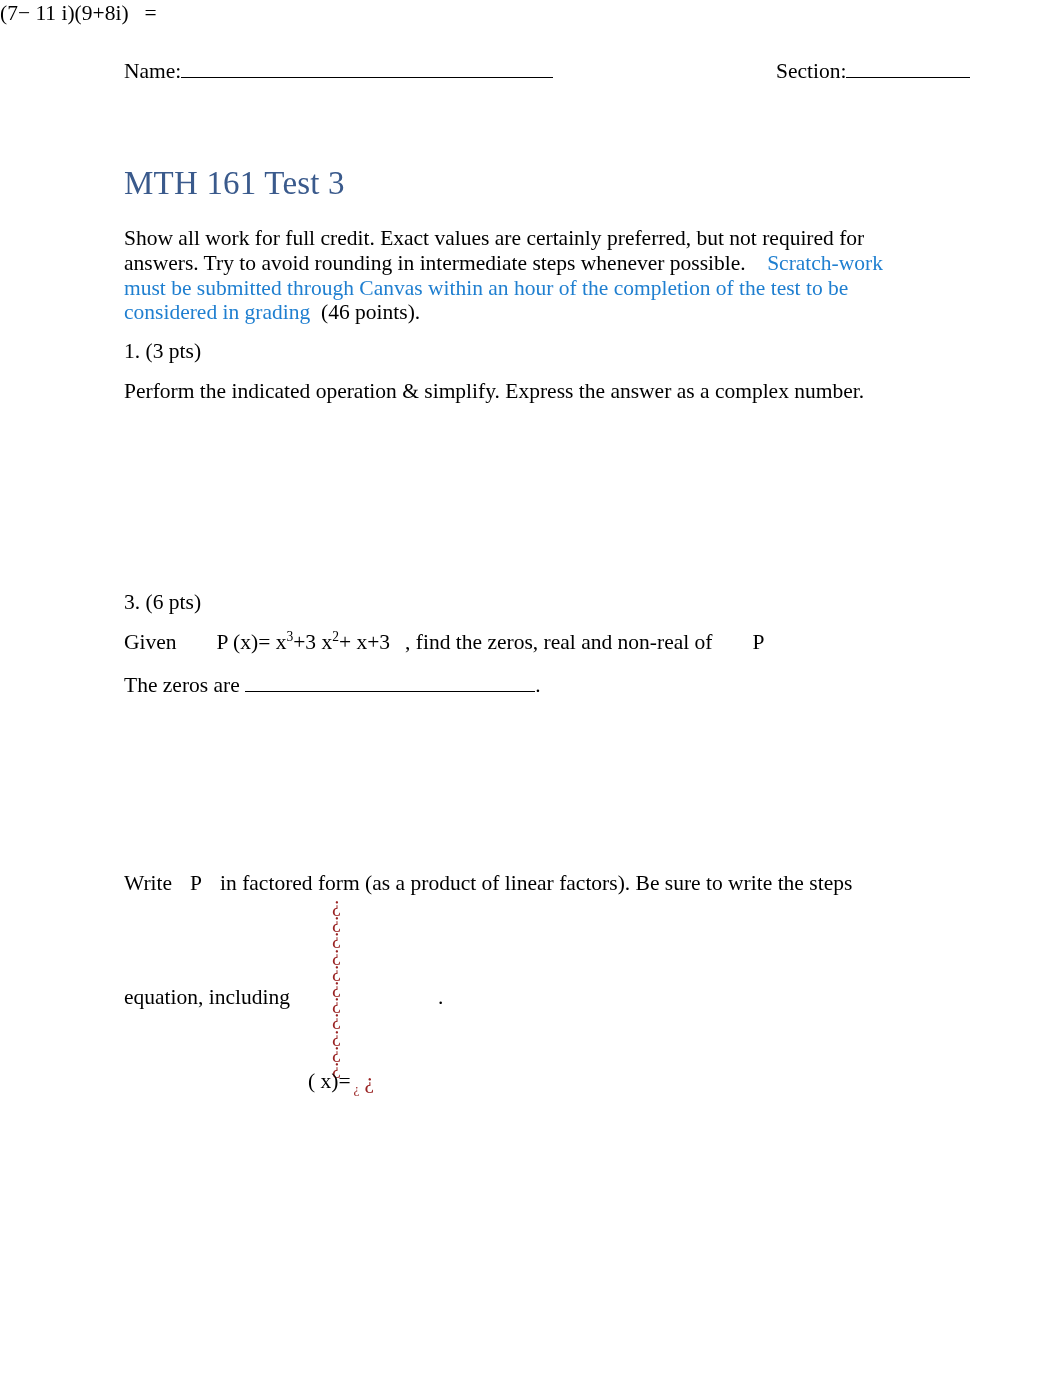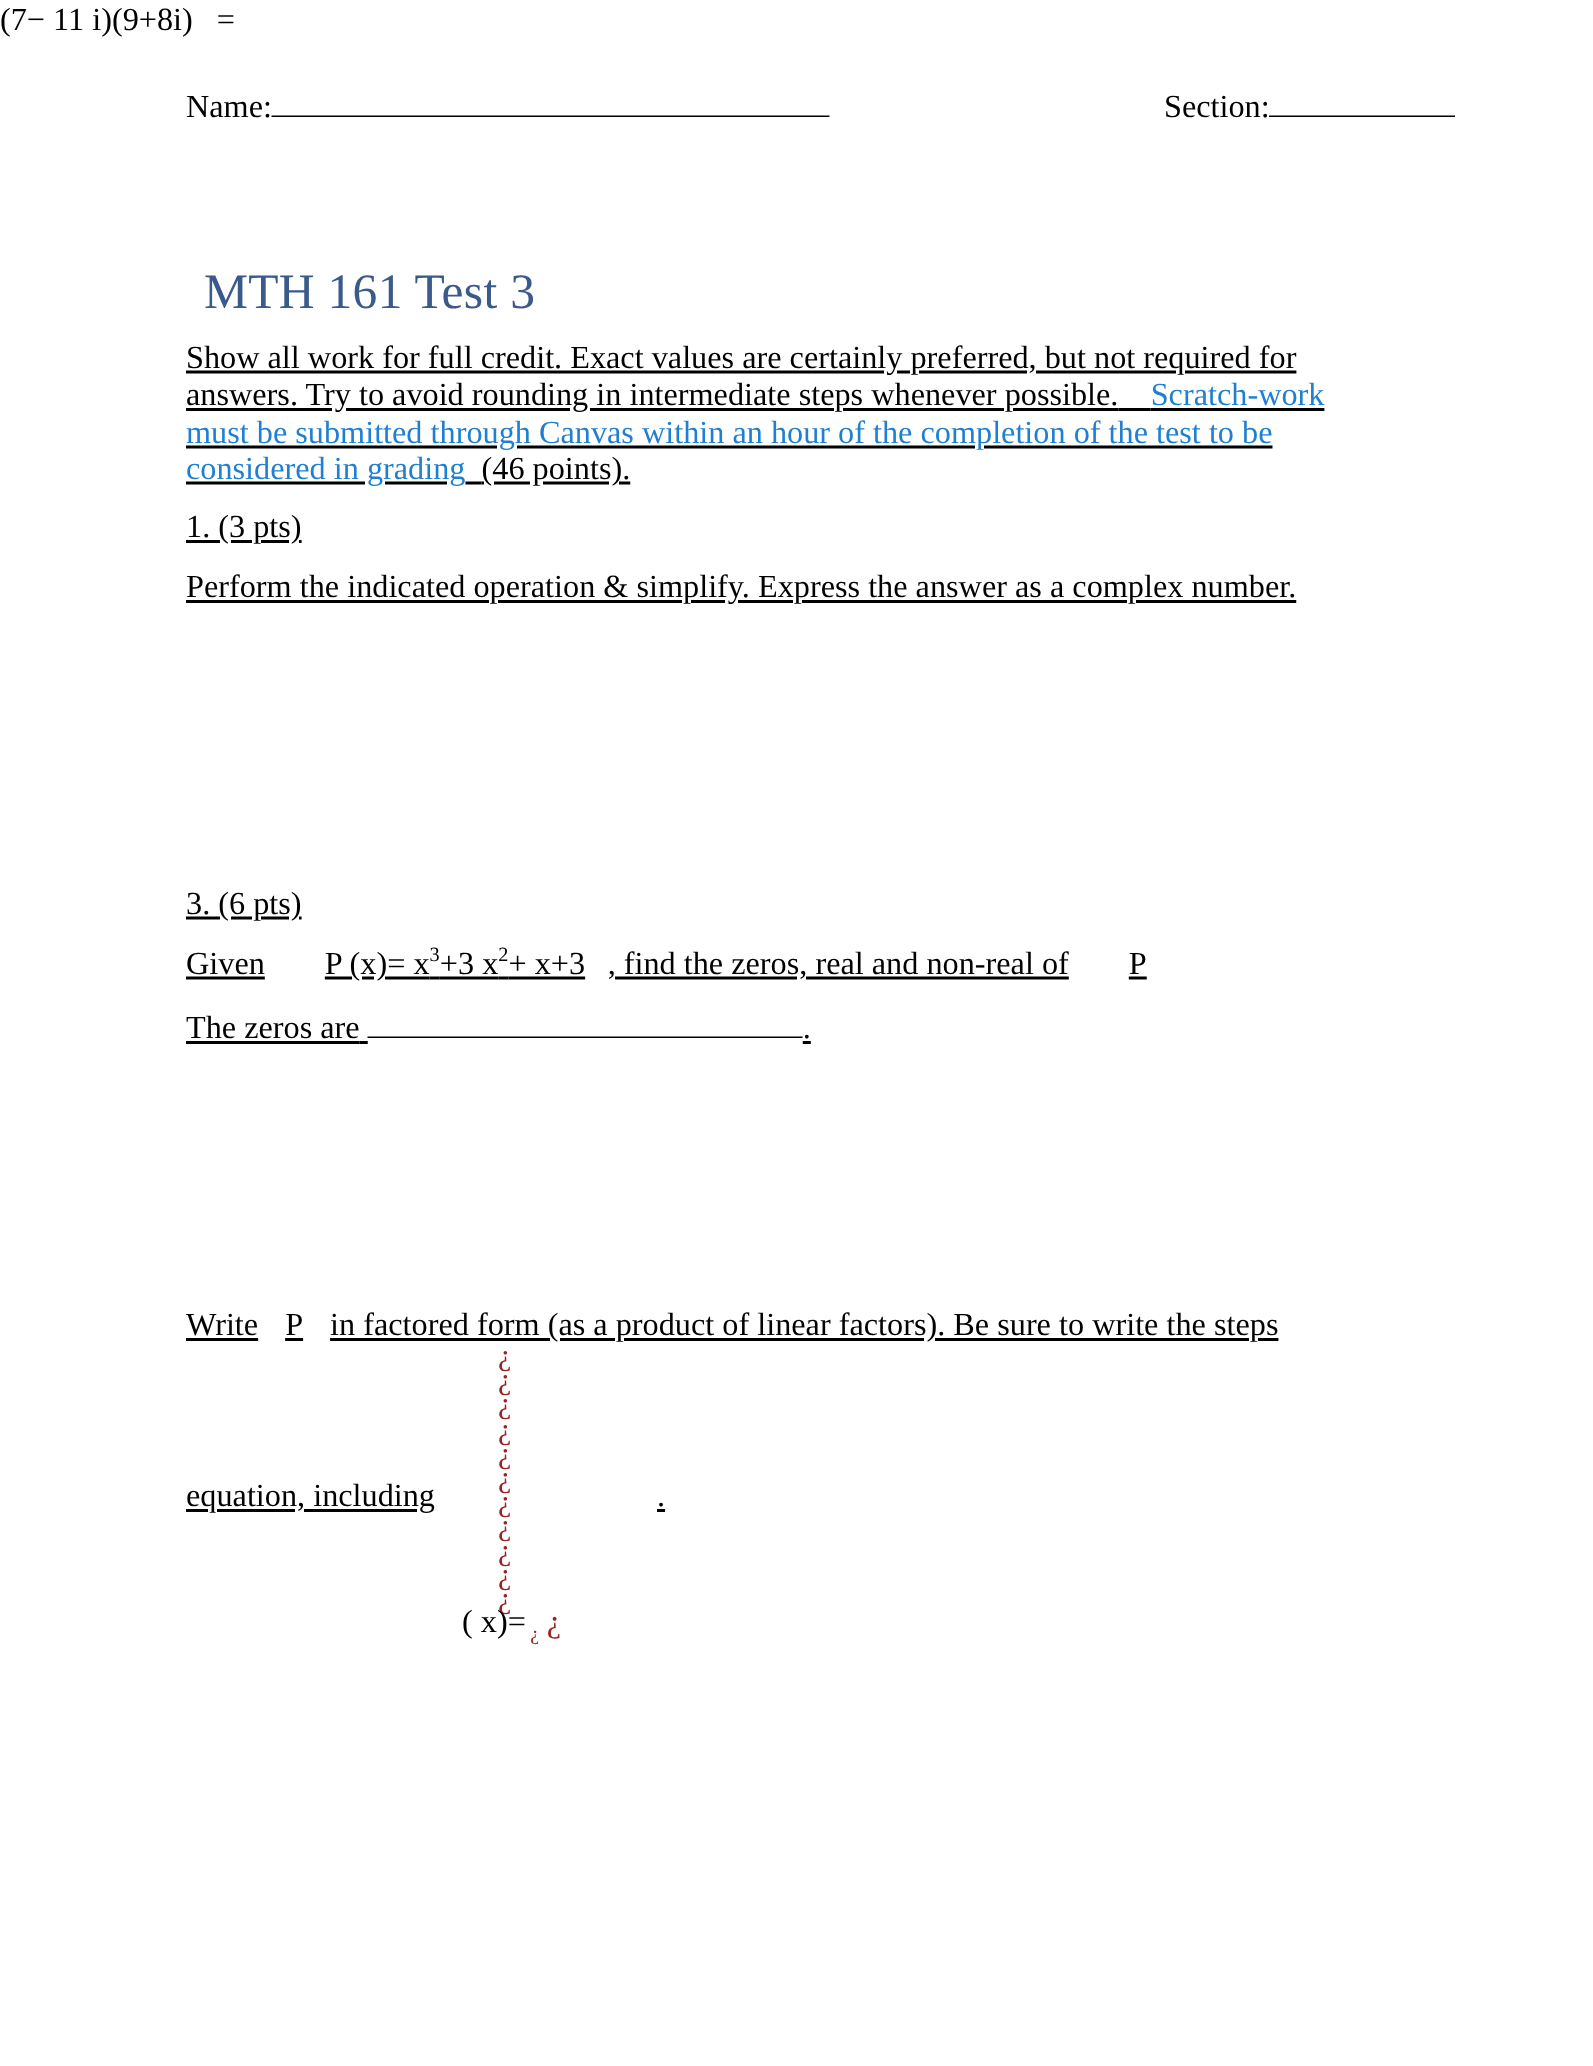--- a/index.html
+++ b/index.html
@@ -48,32 +48,31 @@
   
   #doc-title {
     position: absolute;
     left: 124px;
     top: 163px;
     font-size: 33px;
     line-height: 40px;
     color: #3a5a8c;
     font-weight: normal;
     letter-spacing: 0.2px;
-    margin: 12px;
+    margin: 0;
     white-space: nowrap;
   }
 
   
   .para {
     position: absolute;
     font-size: 21.5px;
     line-height: 24.8px;
     color: #000;
     text-align: left;
-    text-decoration: underline;
   }
 
   #instructions {
     left: 124px;
     top: 226px;
     width: 775px;
   }
   .blue { color: #1f7fd0; }
 
   #q1-head   { left: 124px; top: 339px; width: 700px; }

